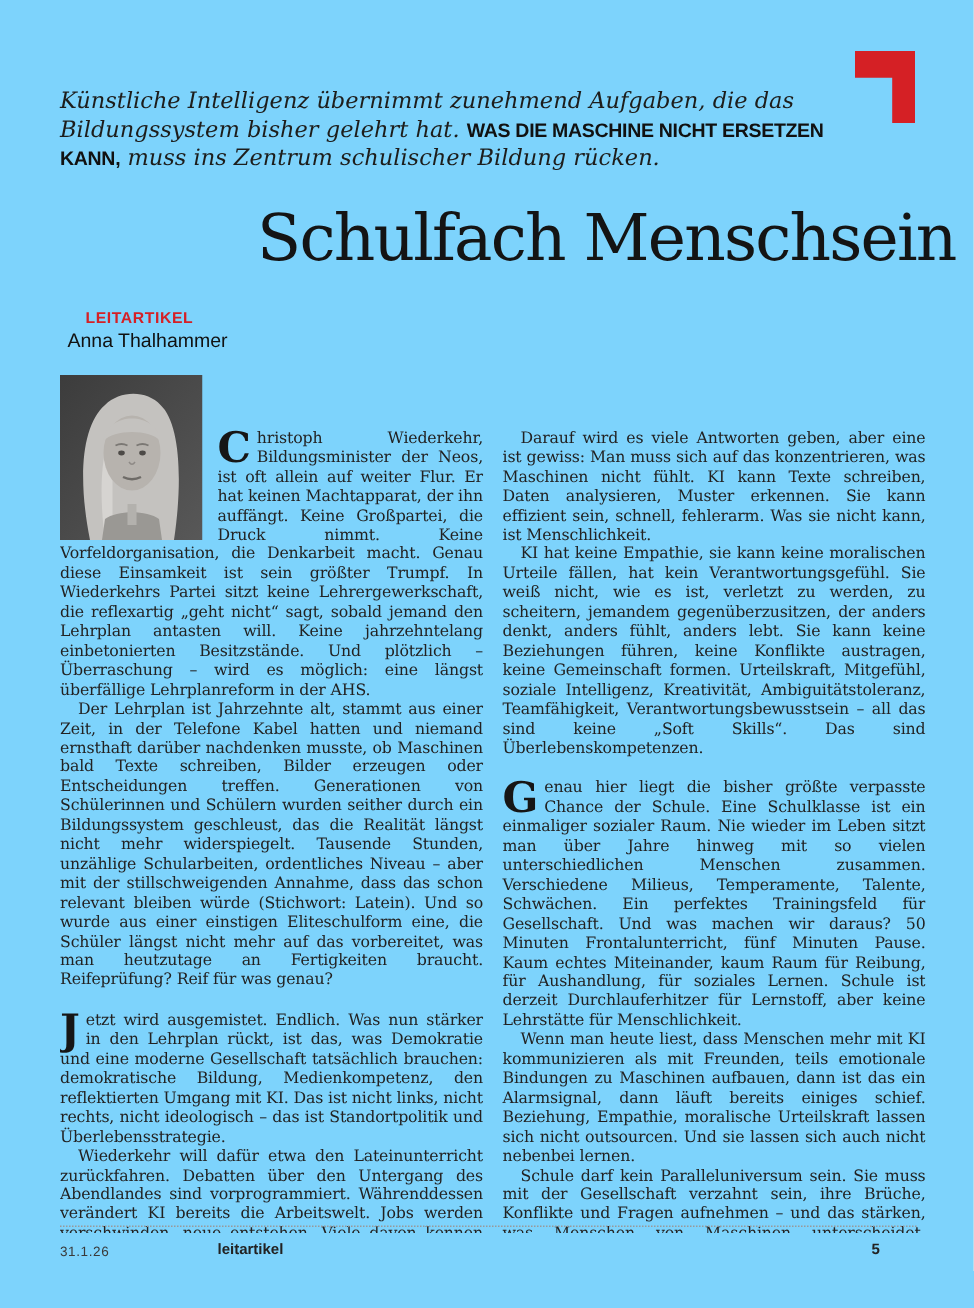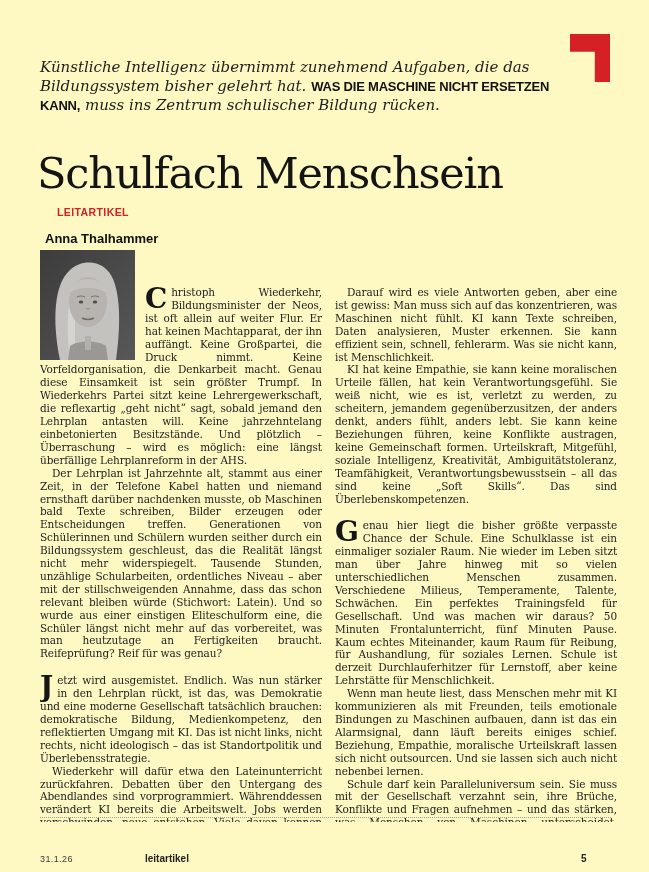--- a/index.html
+++ b/index.html
@@ -1,66 +1,66 @@
 <!DOCTYPE html>
 <html lang="de"><head>
 <meta charset="utf-8">
 <style>
   html,body{margin:0;padding:0;background:#e8e8e8;}
   .page{
-    position:relative;width:649px;height:872px;background:#fef9c3;
+    position:relative;width:649px;height:872px;background:#7dd3fc;
     margin:0 auto;overflow:hidden;
     font-family:"DejaVu Serif","Liberation Serif",serif;color:#1d1d1b;
   }
   
   .intro{
     position:absolute;left:40px;top:58px;width:535px;
     font-style:italic;font-size:15px;line-height:18.5px;color:#1d1d1b;
   }
   .intro .bold-highlight{
     font-style:normal;font-family:"Liberation Sans",sans-serif;
     font-weight:800;font-size:13px;letter-spacing:-0.2px;color:#111;
   }
   .logo-mark{
     position:absolute;left:570px;top:34px;width:40px;height:48px;
     background:#d52025;
     clip-path:polygon(0 0,100% 0,100% 100%,62% 100%,62% 37%,0 37%);
   }
   .headline{
-    position:absolute;left:37px;top:120px;width:600px;
+    position:absolute;left:37px;top:106px;width:600px;
     font-size:43px;line-height:48px;letter-spacing:-1.2px;
-    font-weight:400;color:#141414;white-space:nowrap;
+    font-weight:400;color:#141414;white-space:nowrap;text-align:right;
   }
   .kicker{position:absolute;left:45px;top:206px;font-family:"Liberation Sans",sans-serif;}
   .kicker-label{
     margin-left:12px;font-size:10.5px;font-weight:800;letter-spacing:0.4px;
     color:#d52025;text-transform:uppercase;
   }
-  .author-name{margin-top:13px;font-size:13px;font-weight:700;color:#111;}
+  .author-name{margin-top:1px;font-size:13px;font-weight:400;color:#111;}
   
   .author-photo{position:absolute;left:40px;top:250px;width:95px;height:110px;display:block;}
   
   .columns{
     position:absolute;left:40px;top:286px;width:577px;height:536px;
     display:flex;gap:13px;overflow:hidden;
   }
   .col{width:282px;font-size:10.5px;line-height:12.9px;letter-spacing:-0.1px;
        text-align:justify;color:#222;}
   .col p{margin:0;}
   .photo-spacer{float:left;width:105px;height:74px;}
   p.indent{text-indent:12px;}
   p.gap-before{margin-top:14px;}
   .dropcap{
     float:left;font-size:28px;line-height:23px;font-weight:700;color:#161616;
     padding:1px 4px 0 0;
   }
   
   .footer-rule{position:absolute;left:40px;top:817px;width:571px;border-top:1px dotted #999;}
   .footer{position:absolute;left:0;top:827px;width:649px;height:20px;
-          font-family:"Liberation Sans",sans-serif;color:#3a3a3a;margin-top:25px;}
+          font-family:"Liberation Sans",sans-serif;color:#3a3a3a;}
   .footer-date{position:absolute;left:40px;top:2px;font-size:9px;letter-spacing:0.4px;}
   .footer-section{position:absolute;left:145px;top:1px;font-size:10px;font-weight:700;color:#222;}
   .footer-page{position:absolute;left:581px;top:1px;font-size:10px;font-weight:700;color:#222;}
 </style>
 </head>
 <body>
 
 <div class="page">
 
   <div class="logo-mark"></div>

